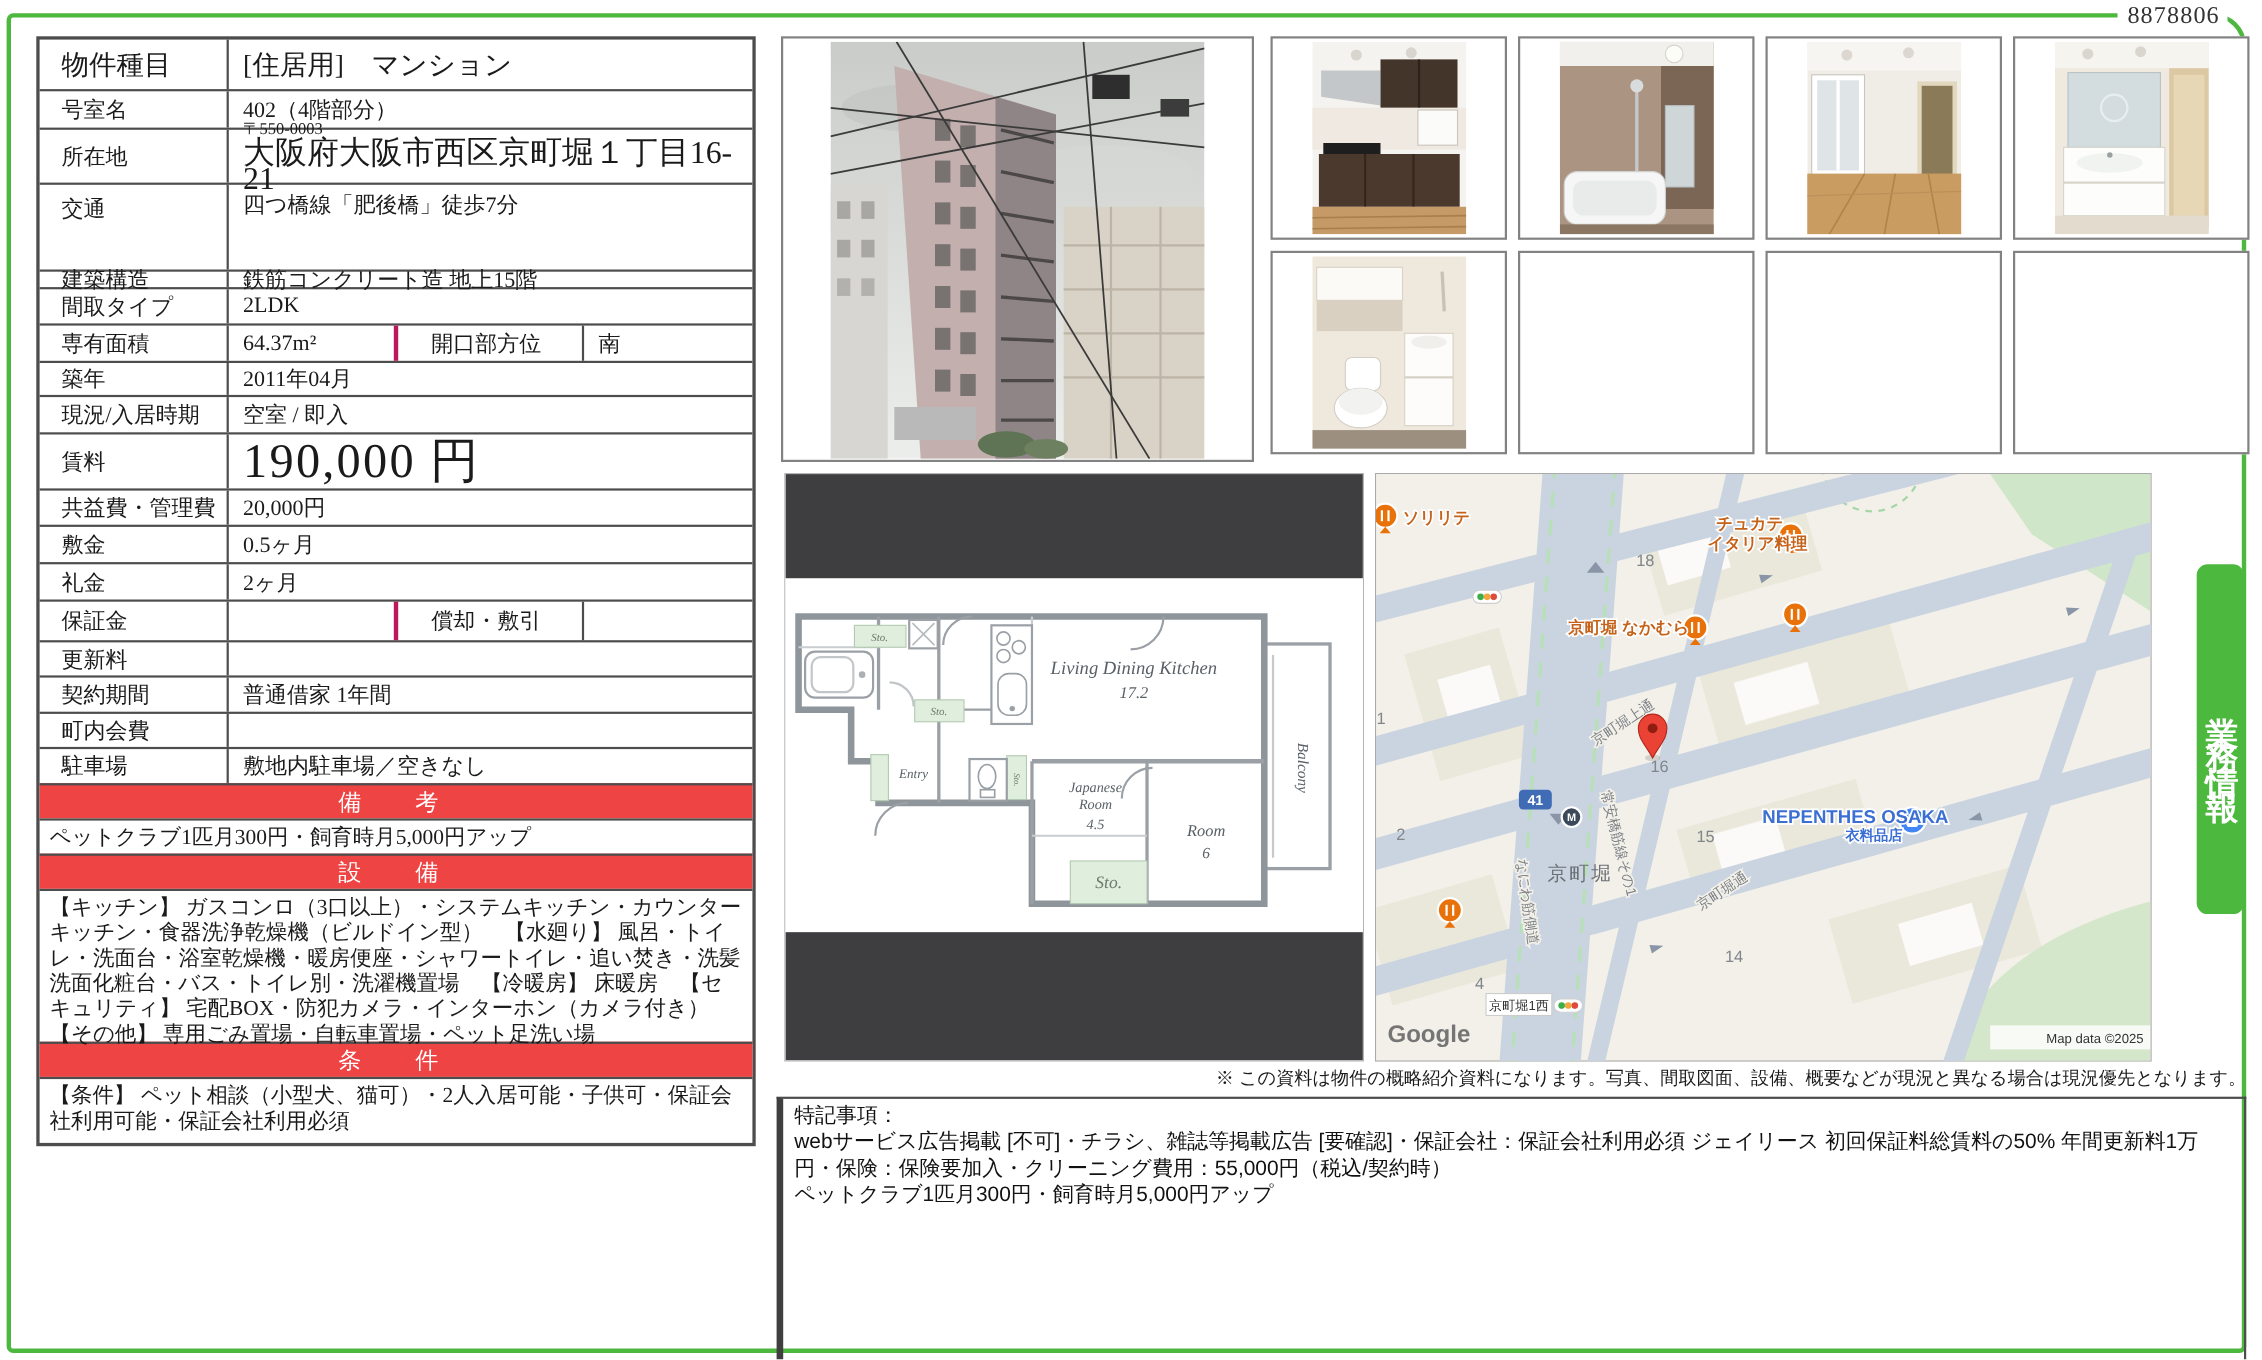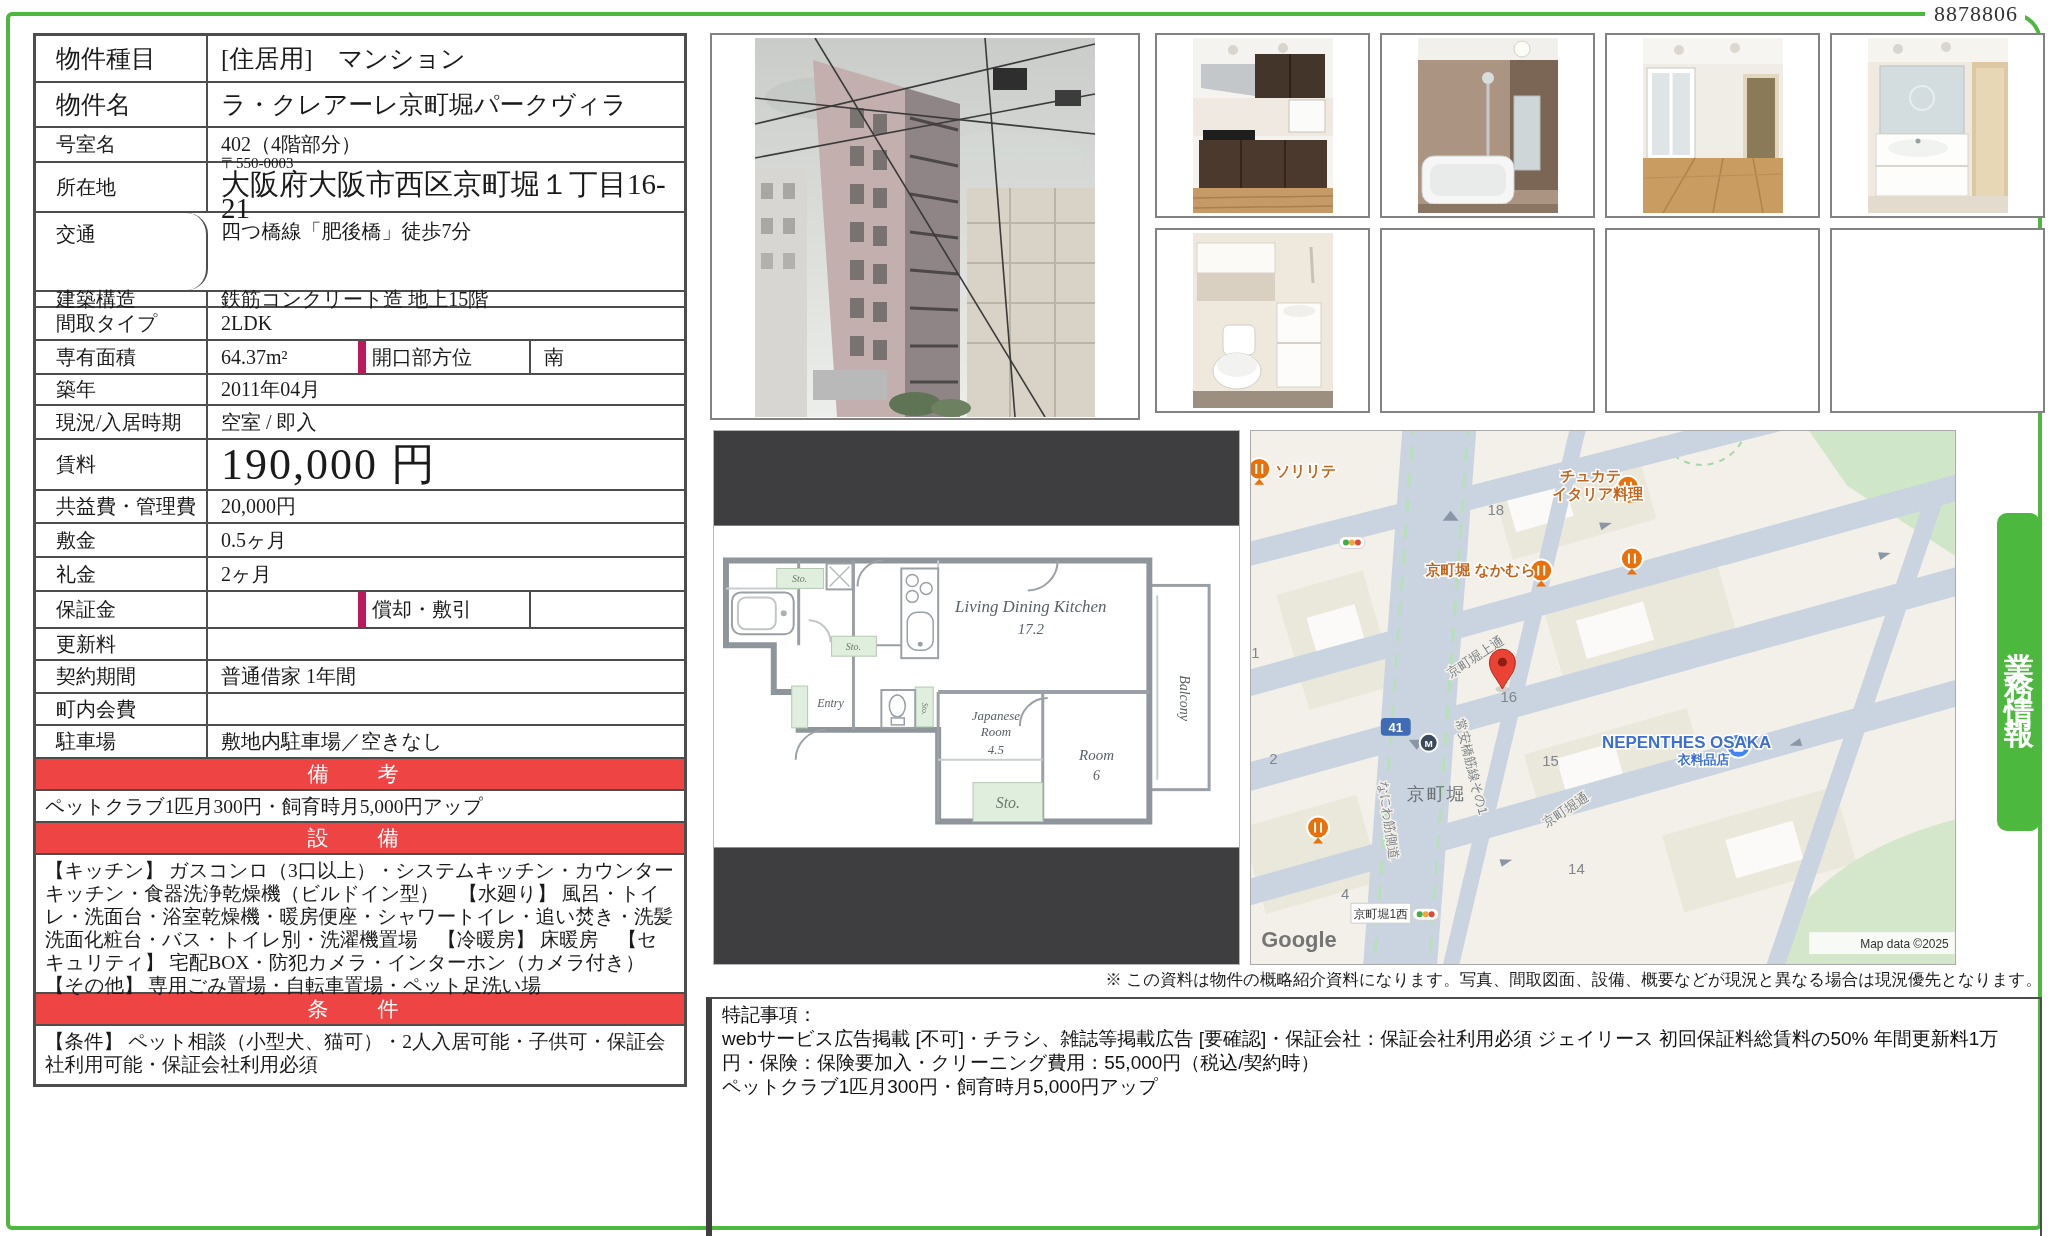--- a/index.html
+++ b/index.html
@@ -19,28 +19,28 @@
   .side-tab span{writing-mode:vertical-rl;text-orientation:upright;color:#fff;font-weight:bold;
                  font-size:30px;letter-spacing:22px;font-family:"Liberation Sans",sans-serif;}
 
   
   .ptable{position:absolute;left:33px;top:33px;width:654px;border:3px solid #4d4d4d;box-sizing:border-box;background:#fff;}
   .tr{display:flex;border-top:2px solid #4d4d4d;box-sizing:border-box;font-size:20px;}
   .tr:first-child{border-top:none;border-radius:19px;}
   .th{width:172px;flex:0 0 172px;border-right:2px solid #4d4d4d;box-sizing:border-box;
       padding-left:20px;display:flex;align-items:center;}
   .td{flex:1;padding-left:13px;display:flex;align-items:center;box-sizing:border-box;}
-  .td2label{flex:0 0 173px;border-left:8px solid #be185d;border-right:2px solid #4d4d4d;
-            box-sizing:border-box;padding-left:6px;display:flex;align-items:center;}
+  .td2label{flex:0 0 173px;border-left:4px solid #be185d;border-right:2px solid #4d4d4d;
+            box-sizing:border-box;padding-left:30px;display:flex;align-items:center;}
   .td2{flex:0 0 155px;padding-left:13px;display:flex;align-items:center;box-sizing:border-box;}
   .big{font-size:25px;}
   .addr-cell{flex-direction:column;align-items:flex-start;justify-content:center;}
   .zip{font-size:15px;line-height:17px;}
   .addr{font-size:29px;line-height:24px;}
-  .topalign{align-items:flex-start;padding-top:5px;border-radius:21px;}
+  .topalign{align-items:flex-start;padding-top:5px;}
   .rentval{font-size:44px;letter-spacing:2px;}
   .sech{background:#ef4444;color:#fff;text-align:center;font-size:21px;letter-spacing:14px;
         height:30px;line-height:30px;border-top:2px solid #4d4d4d;}
   .sectext{border-top:2px solid #4d4d4d;padding:4px 9px;font-size:19.5px;line-height:23px;box-sizing:border-box;}
 
   
   .pframe{position:absolute;background:#fff;border:2px solid #828282;box-sizing:border-box;overflow:hidden;}
   .pframe svg{display:block;}
   .photo-center{position:absolute;top:3px;bottom:3px;left:50%;transform:translateX(-50%);}
 
@@ -74,24 +74,20 @@
   <div class="doc-number">8878806</div>
 
   <div class="side-tab">
     <span>業務情報</span>
   </div>
 
   <div class="ptable">
     <div class="tr big" style="height:45px">
       <div class="th">物件種目</div>
       <div class="td">[住居用]　マンション</div>
-    </div>
-    <div class="tr big" style="height:45px">
-      <div class="th">物件名</div>
-      <div class="td">ラ・クレアーレ京町堀パークヴィラ</div>
     </div>
     <div class="tr" style="height:35px">
       <div class="th">号室名</div>
       <div class="td">402（4階部分）</div>
     </div>
     <div class="tr" style="height:50px">
       <div class="th">所在地</div>
       <div class="td addr-cell">
         <span class="zip">〒550-0003</span>
         <span class="addr">大阪府大阪市西区京町堀１丁目16-21</span>

